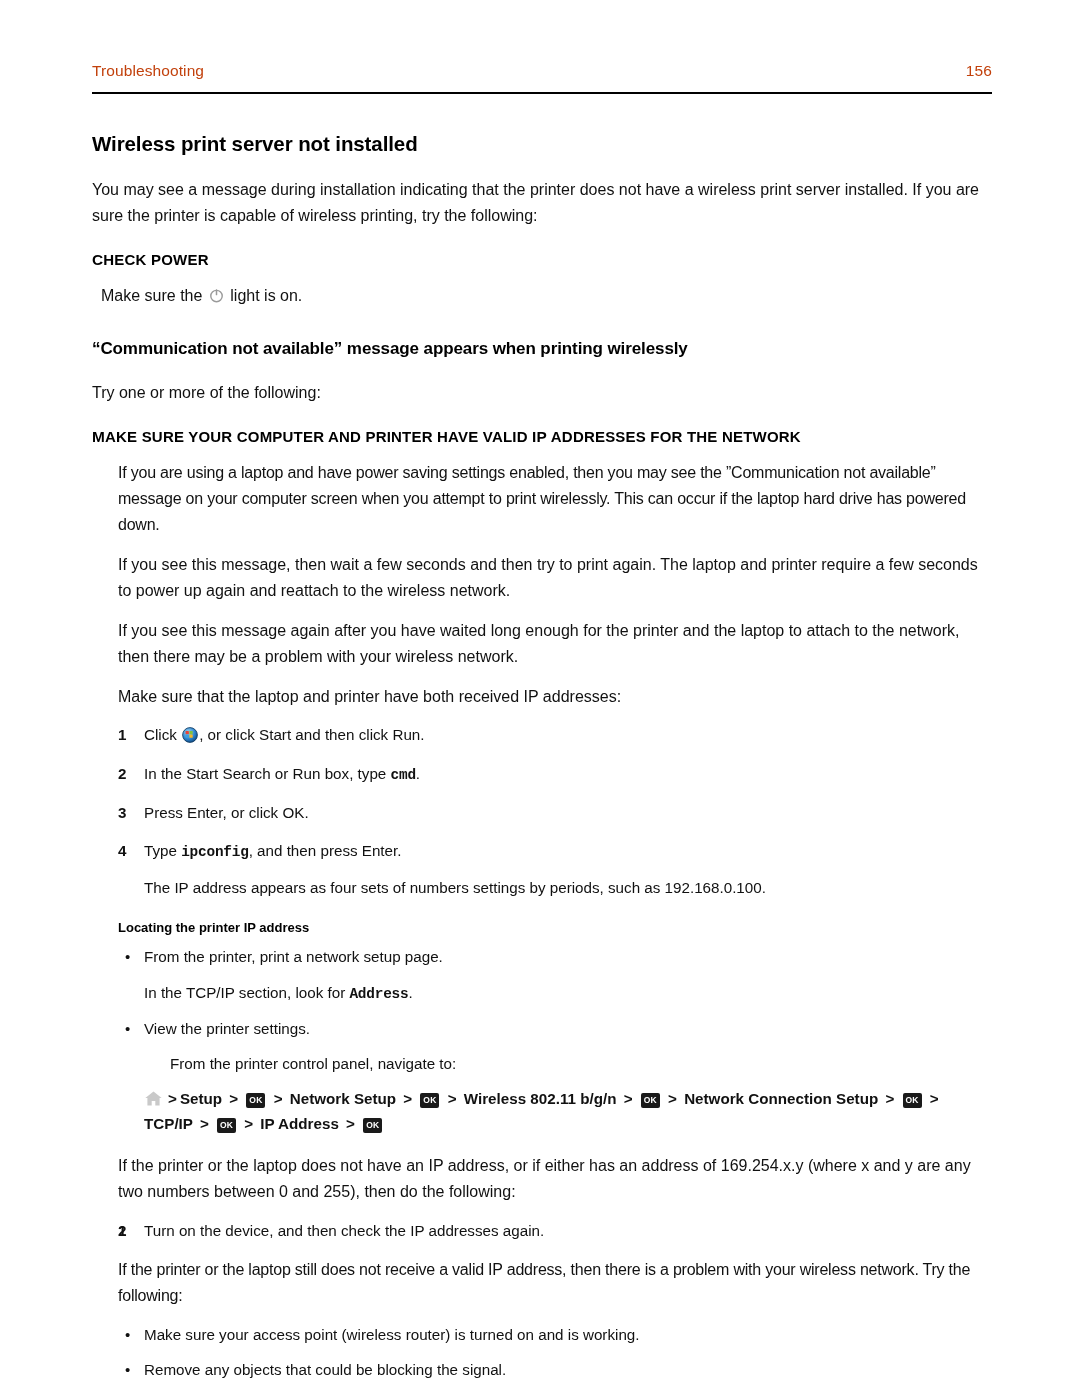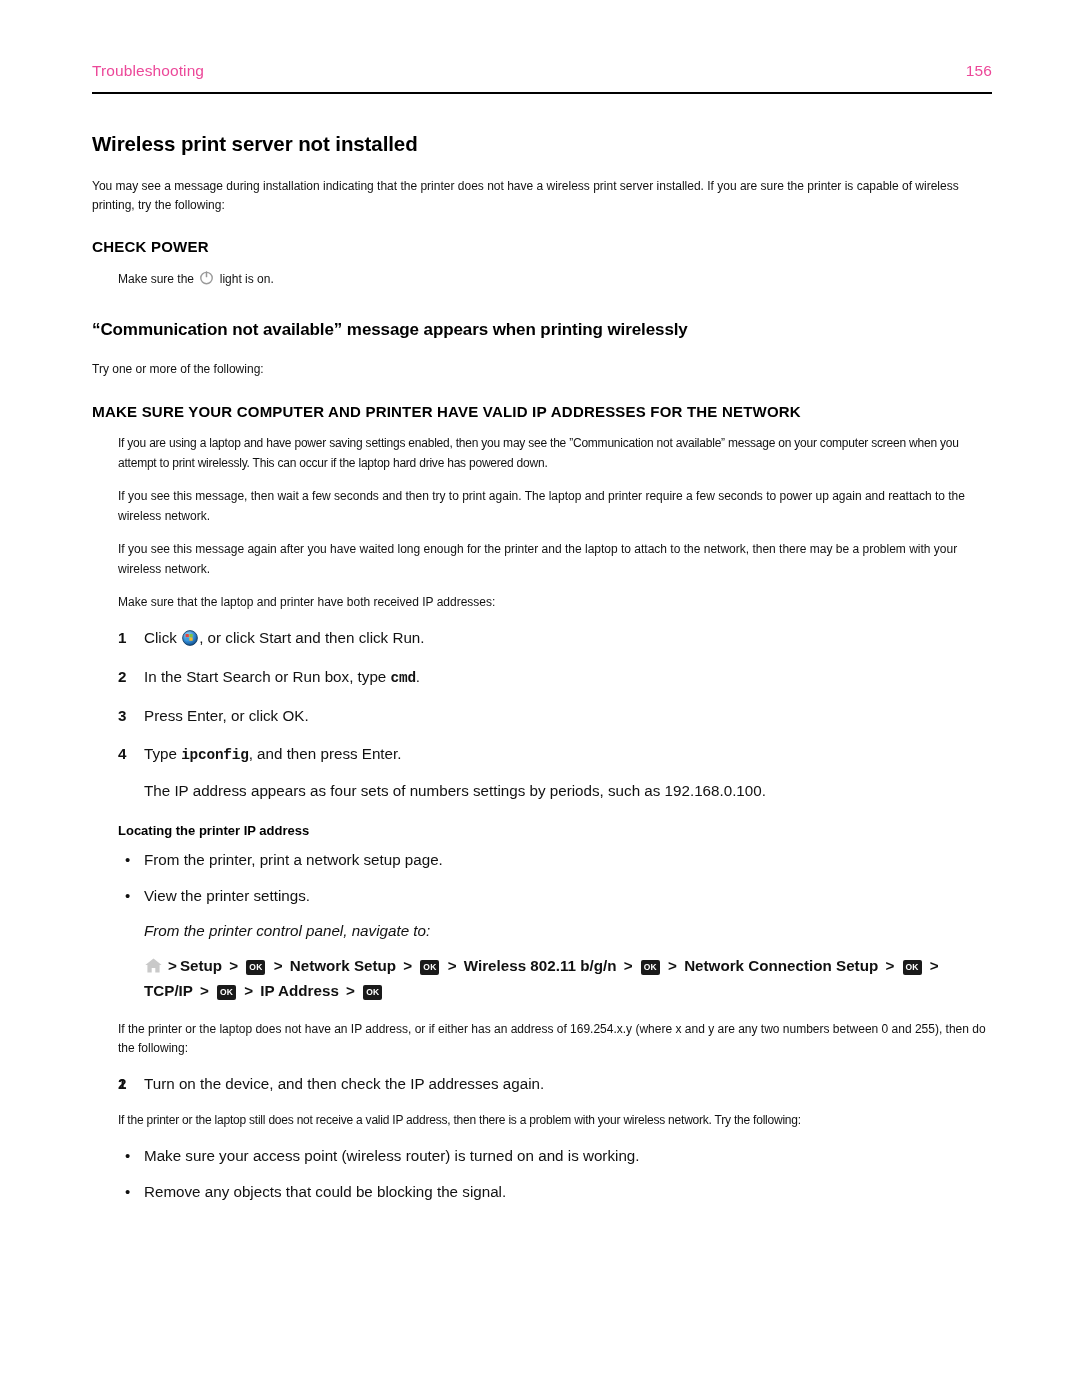--- a/index.html
+++ b/index.html
@@ -26,21 +26,21 @@
   
   .runhead {
     position: absolute;
     left: 92px;
     top: 62px;
     width: 900px;
     display: flex;
     justify-content: space-between;
     align-items: baseline;
     font-size: 15.5px;
-    color: #ec4899;
+    color: #c2410c;
     letter-spacing: 0.1px;
   }
   .runhead-rule {
     position: absolute;
     left: 92px;
     top: 92px;
     width: 900px;
     height: 2px;
     background: #000;
   }
@@ -59,30 +59,30 @@
     margin: 0 0 20px 0;
     letter-spacing: -0.1px;
     line-height: 1.2;
   }
   h1.sect.second {
     margin-top: 30px;
     font-size: 17px;
   }
 
   p.body {
-    font-size: 12px;
+    font-size: 16px;
     line-height: 1.62;
     margin: 0 0 14px 0;
     color: #111;
   }
   p.body.tight {
     letter-spacing: -0.22px;
   }
   p.body.indent {
-    margin-left: 26px;
+    margin-left: 9px;
   }
 
   
   .smallcaps {
     font-weight: bold;
     margin: 22px 0 12px 0;
     line-height: 1.3;
     letter-spacing: 0.2px;
   }
   .smallcaps .big {
@@ -142,21 +142,21 @@
     left: 33px;
     top: 0px;
     font-size: 15px;
     line-height: 1.6;
   }
   ul.bullets > li .sub {
     display: block;
     margin-top: 11px;
   }
   ul.bullets > li .sub.deep {
-    font-style: italic;
+    margin-left: 26px;
   }
 
   .indent-block {
     margin-left: 26px;
   }
 
   b, strong { font-weight: normal; }
   .mono {
     font-family: "Liberation Mono", "DejaVu Sans Mono", monospace;
     font-size: 14.4px;
@@ -291,20 +291,21 @@
         <span class="num">4</span><span>Type </span><span class="mono bold">ipconfig</span><span>, and then press </span><b>Enter</b><span>.</span>
         <span class="sub">The IP address appears as four sets of numbers settings by periods, such as 192.168.0.100.</span>
       </li>
     </ol>
 
     <h3 class="subhead">Locating the printer IP address</h3>
 
     <ul class="bullets">
       <li>
         <span class="dot">•</span><span>From the printer, print a network setup page.</span>
+        <span class="sub"><span>In the TCP/IP section, look for </span><span class="mono bold">Address</span><span>.</span></span>
       </li>
       <li>
         <span class="dot">•</span><span>View the printer settings.</span>
         <span class="sub deep">From the printer control panel, navigate to:</span>
       </li>
     </ul>
 
     <div class="navpath">
       <span class="icon-home"><svg viewBox="0 0 20 20" width="19" height="19">
             <path d="M10 2.6 L18.6 9.6 L16.4 9.6 L16.4 17.4 L11.9 17.4 L11.9 12.6 L8.1 12.6 L8.1 17.4 L3.6 17.4 L3.6 9.6 L1.4 9.6 Z" fill="#c9c9c9"></path>

